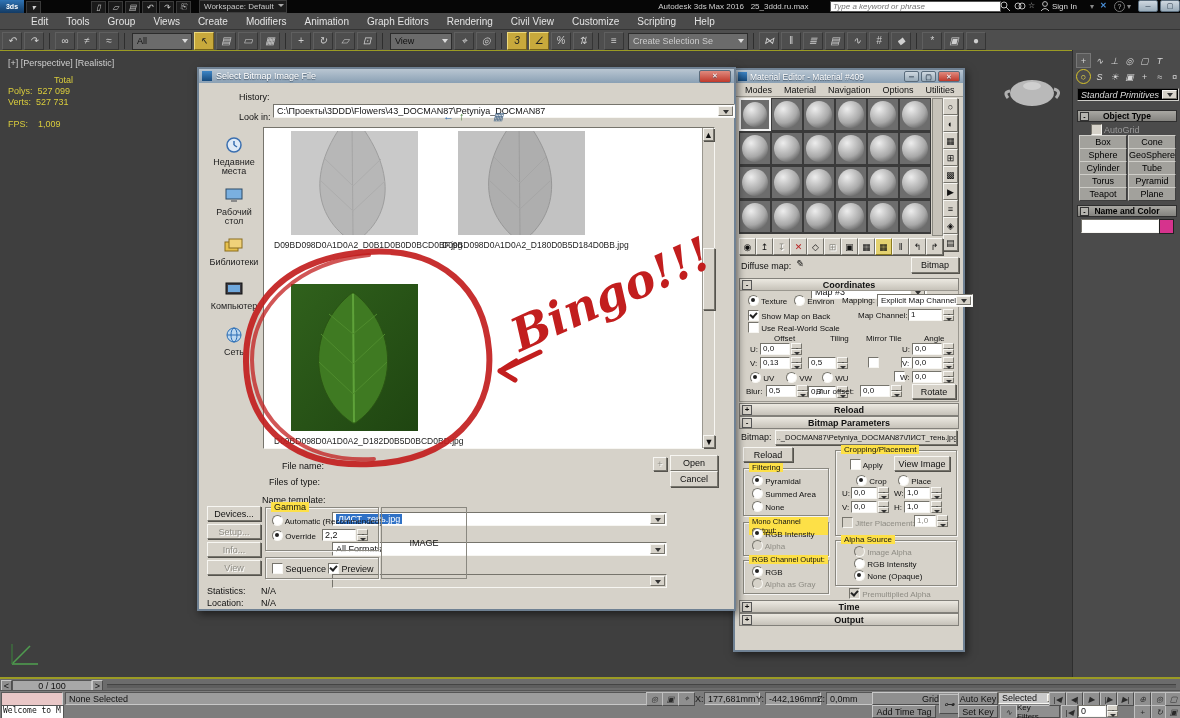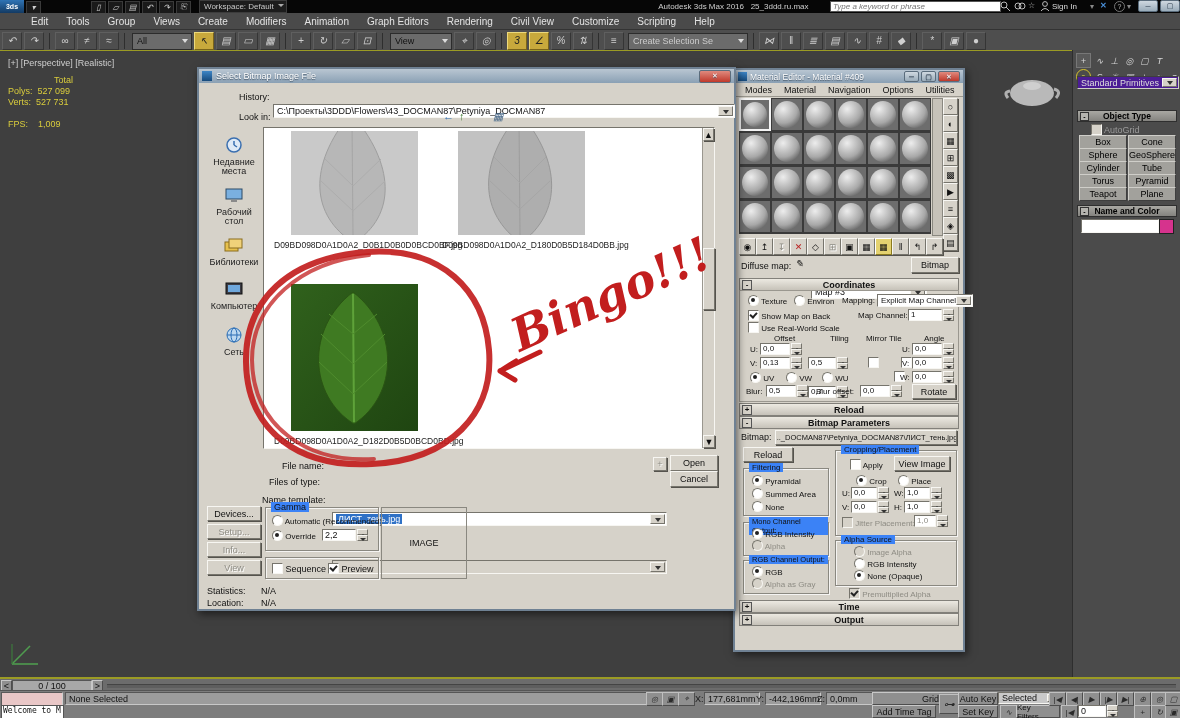--- a/index.html
+++ b/index.html
@@ -23,21 +23,21 @@
   .btn{background:#d6d2c9;border:1px solid;border-color:#f7f6f2 #76746c #76746c #f7f6f2;
        display:flex;align-items:center;justify-content:center;box-shadow:1px 1px 0 #55534d;font-size:9px;}
   .btn.dis{color:#8e8c84;text-shadow:1px 1px 0 #fff;}
   .sunken{background:#fff;border:1px solid;border-color:#76746c #f7f6f2 #f7f6f2 #76746c;}
   .combo{position:relative;background:#fff;border:1px solid;border-color:#76746c #f7f6f2 #f7f6f2 #76746c;
          display:flex;align-items:center;padding:0 15px 0 3px;white-space:nowrap;overflow:hidden;}
   .ca{position:absolute;right:1px;top:1px;bottom:1px;width:13px;background:#d6d2c9;
       border:1px solid;border-color:#f7f6f2 #76746c #76746c #f7f6f2;display:flex;align-items:center;justify-content:center;}
   .ca::after{content:"";border:3px solid transparent;border-top:4px solid #333;margin-top:4px;}
   .grp{position:absolute;border:1px solid #8a8880;box-shadow:inset 1px 1px 0 rgba(255,255,255,.75),1px 1px 0 rgba(255,255,255,.75);}
-  .glabel{position:absolute;top:-6px;left:5px;background:#3b82f6;padding:0 3px;}
+  .glabel{position:absolute;top:-6px;left:5px;background:#fde047;padding:0 3px;}
   .cb,.rad{display:inline-block;width:9px;height:9px;background:#fff;border:1px solid;border-color:#76746c #f7f6f2 #f7f6f2 #76746c;position:relative;vertical-align:-2px;}
   .rad{border-radius:50%;}
   .cb.on::after{content:"";position:absolute;left:1px;top:1px;width:5px;height:3px;border-left:2px solid #222;border-bottom:2px solid #222;transform:rotate(-48deg);}
   .rad.on::after{content:"";position:absolute;left:2px;top:2px;width:4px;height:4px;border-radius:50%;background:#222;}
   .dis .cb,.dis .rad{background:#d6d2c9;}
   .dis{color:#8e8c84;}
   .sp{display:flex;height:12px;}
   .sp .v{flex:1;background:#fff;border:1px solid;border-color:#76746c #f7f6f2 #f7f6f2 #76746c;padding:0 2px;overflow:hidden;}
   .sp .ud{width:11px;display:flex;flex-direction:column;margin-left:1px;}
   .sp .ud i{flex:1;background:#d6d2c9;border:1px solid;border-color:#f7f6f2 #76746c #76746c #f7f6f2;position:relative;}
@@ -234,21 +234,21 @@
     </div>
     <div class="abs flex" style="left:2px;top:18px;">
       <i class="cpi" style="border:1px solid #d8c42a;border-radius:50%;color:#f2e14a;">○</i>
       <i class="cpi">S</i>
       <i class="cpi">☀</i>
       <i class="cpi">▣</i>
       <i class="cpi">+</i>
       <i class="cpi">≈</i>
       <i class="cpi">¤</i>
     </div>
-    <div class="abs combo" style="left:4px;top:26px;width:82px;height:11px;background:#4c1d95;border-color:#3e3e3e #cfcec9 #cfcec9 #3e3e3e;">
+    <div class="abs combo" style="left:4px;top:38px;width:82px;height:11px;background:#000000;border-color:#3e3e3e #cfcec9 #cfcec9 #3e3e3e;font-style:italic;">
       <span>Standard Primitives</span>
         <span class="ca"></span>
     </div>
     <div class="drollbar" style="left:4px;top:60px;width:98px;">
       <span class="pm">-</span>
       <span>Object Type</span>
     </div>
     <div class="abs dis" style="left:18px;top:74px;color:#9a9a9a;">
       <span class="cb"></span> <span>AutoGrid</span>
     </div>
@@ -440,20 +440,24 @@
 
     <span class="abs" style="left:83px;top:392px;">File name:</span>
     <div class="abs combo" style="left:133px;top:388px;width:315px;height:12px;">
       <span style="background:#2f71c6;color:#fff;padding:0 2px;">ЛИСТ_тень.jpg</span>
         <span class="ca"></span>
     </div>
     <div class="abs btn dis" style="left:454px;top:388px;width:12px;height:12px;">+</div>
     <div class="abs btn" style="left:471px;top:386px;width:46px;height:14px;">Open</div>
 
     <span class="abs" style="left:70px;top:408px;">Files of type:</span>
+    <div class="abs combo" style="left:133px;top:404px;width:315px;height:12px;">
+      <span>All Formats</span>
+        <span class="ca"></span>
+    </div>
     <div class="abs btn" style="left:471px;top:402px;width:46px;height:14px;">Cancel</div>
 
     <span class="abs" style="left:63px;top:426px;">Name template:</span>
     <div class="abs combo dis" style="left:133px;top:422px;width:315px;height:12px;background:#d6d2c9;">
         <span class="ca"></span>
       </div>
 
     <div class="abs btn" style="left:8px;top:437px;width:52px;height:13px;">Devices...</div>
     <div class="abs btn dis" style="left:8px;top:455px;width:52px;height:13px;">Setup...</div>
     <div class="abs btn dis" style="left:8px;top:473px;width:52px;height:13px;">Info...</div>

